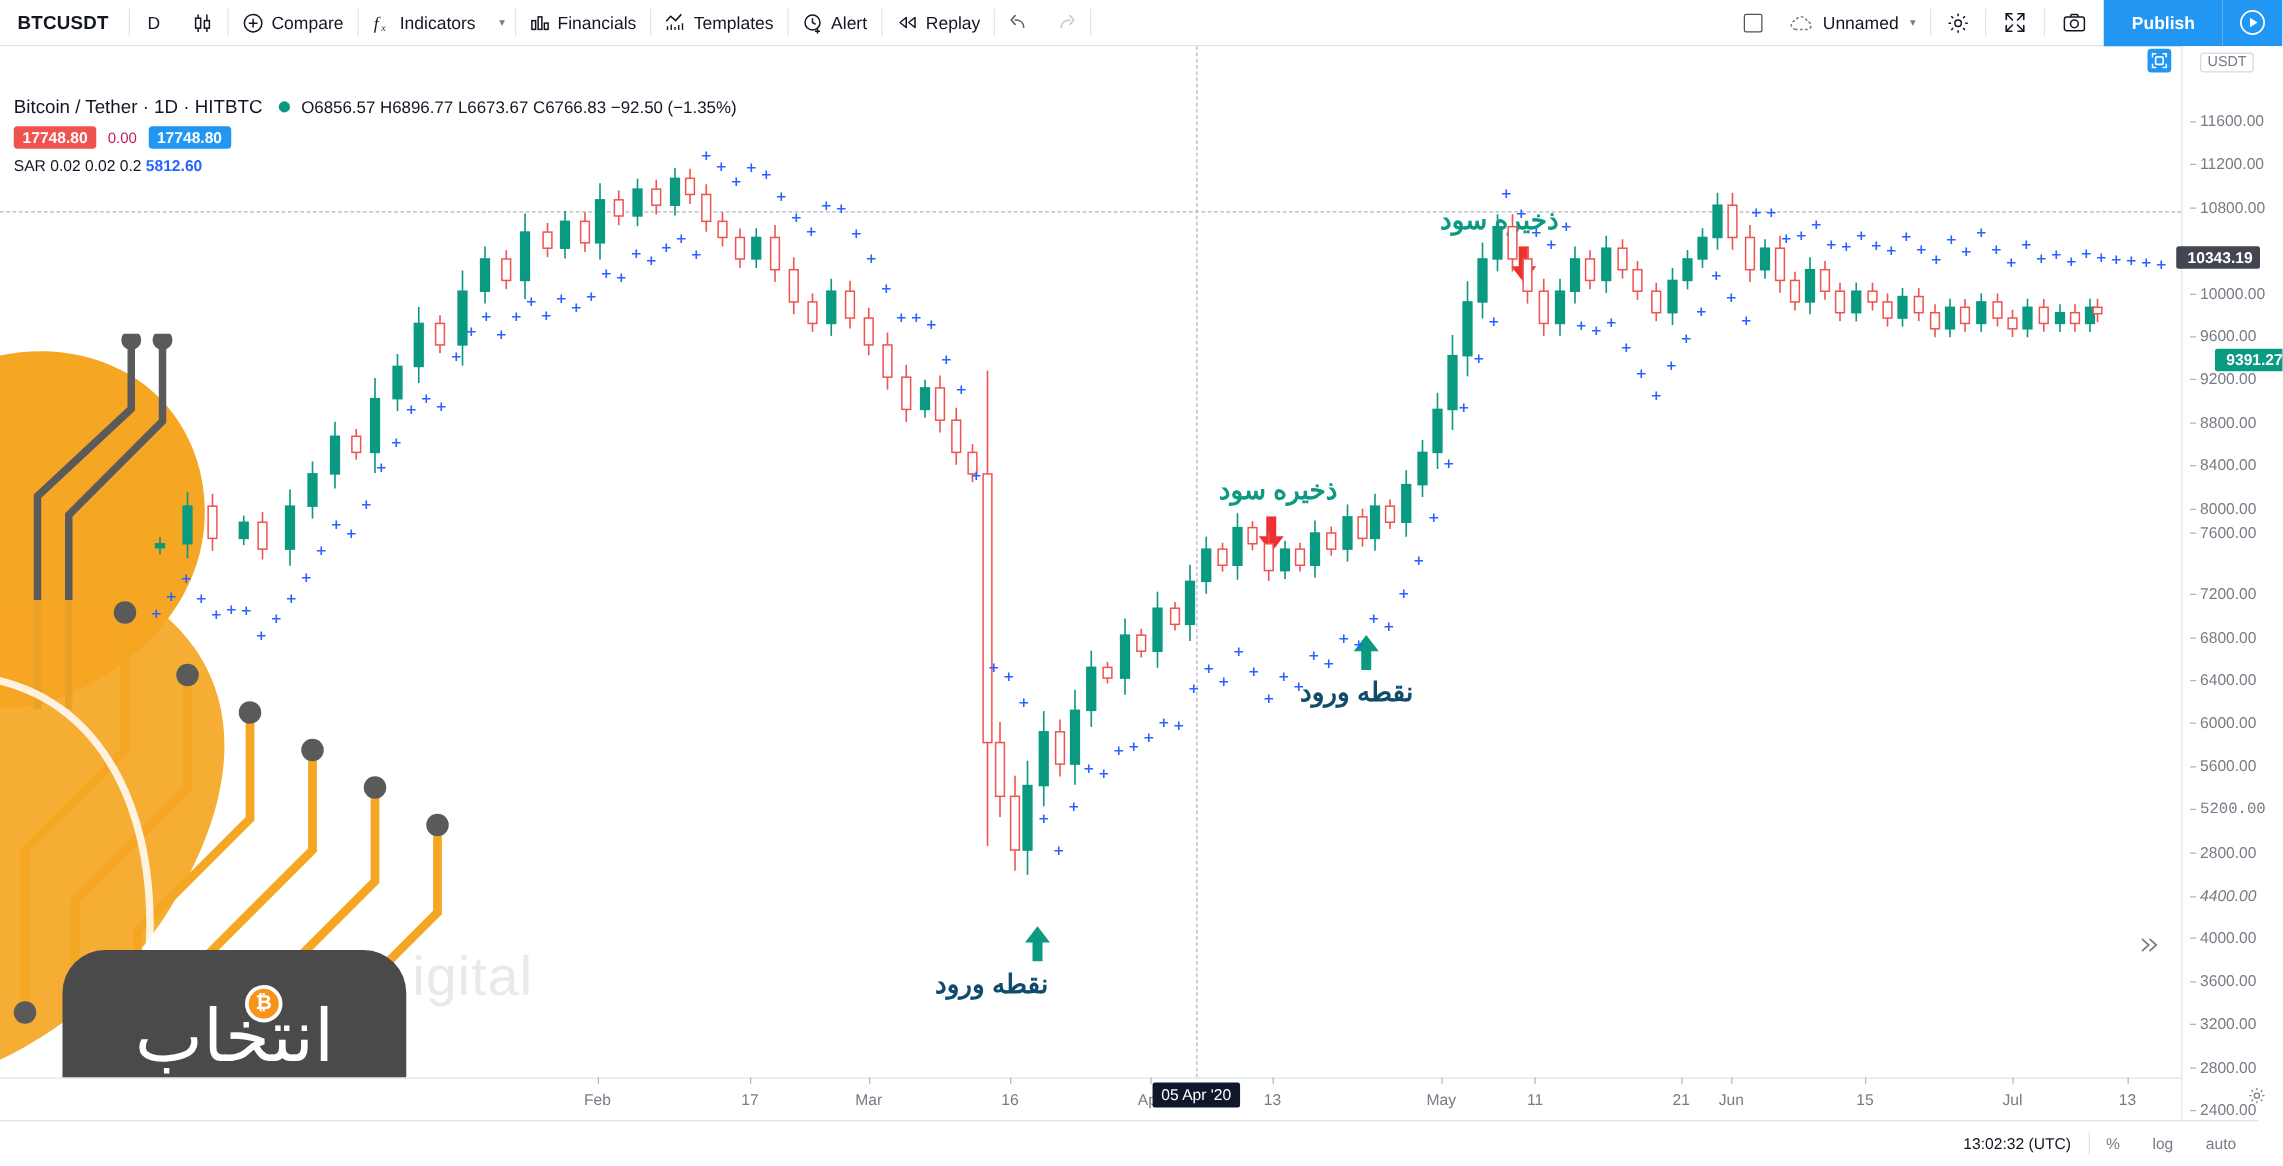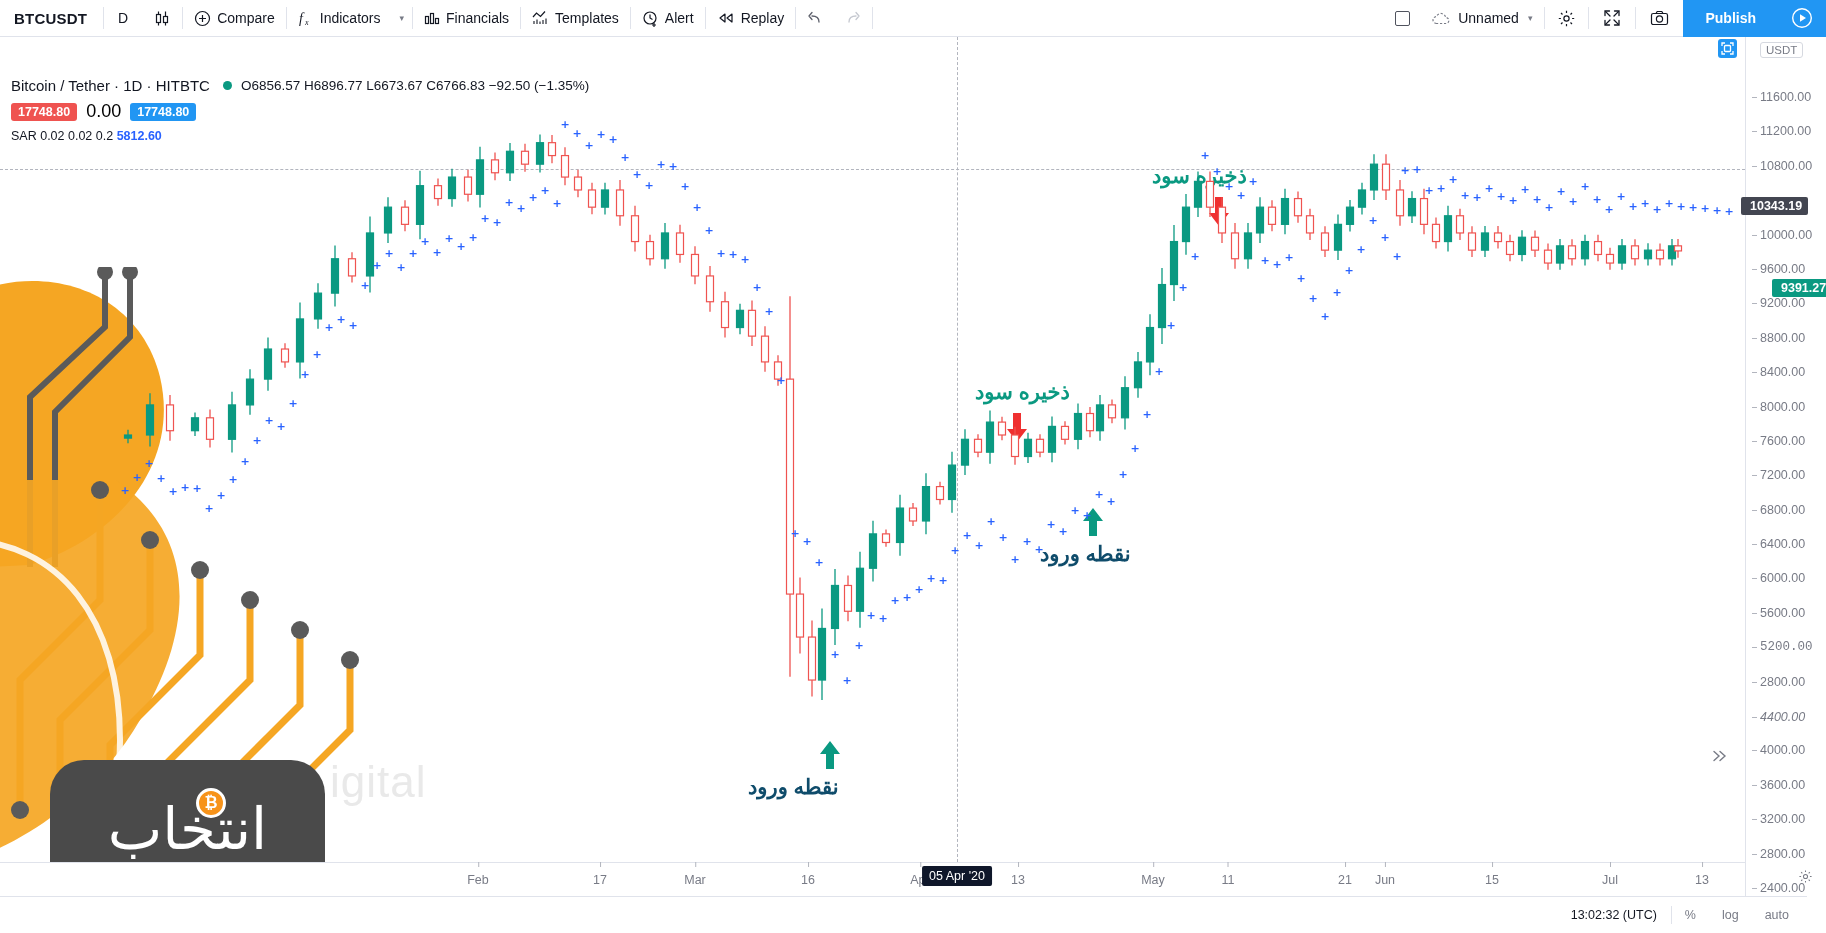--- a/index.html
+++ b/index.html
@@ -47,21 +47,21 @@
   
   .legend { position:absolute; left:11px; top:40px; z-index:30; }
   .legend-row1 { display:flex; align-items:center; font-size:15px; color:#131722; gap:0;margin-top:37px; }
   .legend-title { color:#131722; }
   .legend-dot { width:9px;height:9px;border-radius:50%;background:#0a9981;margin:0 9px 0 13px; }
   .legend-ohlc { font-size:13.5px; color:#131722; letter-spacing:0; }
   .legend-row2 { display:flex; align-items:center; gap:9px; margin-top:7px; }
   .pill { border-radius:3px; font-size:12.5px; font-weight:bold; padding:2px 7px; color:#fff; }
   .pill-red { background:#ef5350; }
   .pill-blue { background:#2196f3; }
-  .pill-grey { color:#000000; font-size:18px; font-weight:normal;}
+  .pill-grey { color:#be185d; font-size:12px; font-weight:normal;}
   .legend-row3 { margin-top:7px; font-size:12.5px; color:#131722; }
   .sar-val { color:#2962ff; font-weight:bold; }
 
   
   .chart-area {
     position:absolute; left:0; top:37px; width:1745px; height:825px;
     overflow:hidden;
   }
   .price-axis {
     position:absolute; right:0; top:37px; width:81px; height:896px;
@@ -793,21 +793,21 @@
     <div id="pa-ticks">
         <div class="pa-tick" style="top: 53px; left: 14px;">11600.00</div>
         <div class="pa-tick" style="top: 87.3913px; left: 14px;">11200.00</div>
         <div class="pa-tick" style="top: 121.783px; left: 14px;">10800.00</div>
         <div class="pa-tick" style="top: 190.565px; left: 14px;">10000.00</div>
         <div class="pa-tick" style="top: 224.957px; left: 14px;">9600.00</div>
         <div class="pa-tick" style="top: 259.348px; left: 14px;">9200.00</div>
         <div class="pa-tick" style="top: 293.739px; left: 14px;">8800.00</div>
         <div class="pa-tick" style="top: 328.13px; left: 14px;">8400.00</div>
         <div class="pa-tick" style="top: 362.522px; left: 14px;">8000.00</div>
-        <div class="pa-tick" style="top: 397px; left: 14px;">7600.00</div>
+        <div class="pa-tick" style="top: 382px; left: 14px;">7600.00</div>
         <div class="pa-tick" style="top: 431.304px; left: 14px;">7200.00</div>
         <div class="pa-tick" style="top: 465.696px; left: 14px;">6800.00</div>
         <div class="pa-tick" style="top: 500.087px; left: 14px;">6400.00</div>
         <div class="pa-tick" style="top: 534.478px; left: 14px;">6000.00</div>
         <div class="pa-tick" style="top: 568.87px; left: 14px;">5600.00</div>
         <div class="pa-tick" style="top: 603.261px; left: 14px; font-family: Liberation Mono, monospace;">5200.00</div>
         <div class="pa-tick" style="top: 637.652px; left: 14px;">2800.00</div>
         <div class="pa-tick" style="top: 673px; left: 14px; font-style: italic;">4400.00</div>
         <div class="pa-tick" style="top: 706.435px; left: 14px;">4000.00</div>
         <div class="pa-tick" style="top: 740.826px; left: 14px;">3600.00</div>

